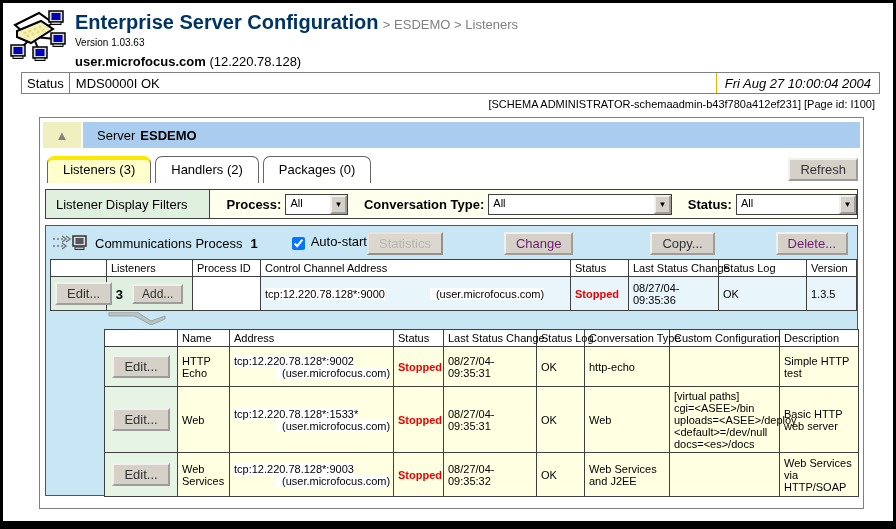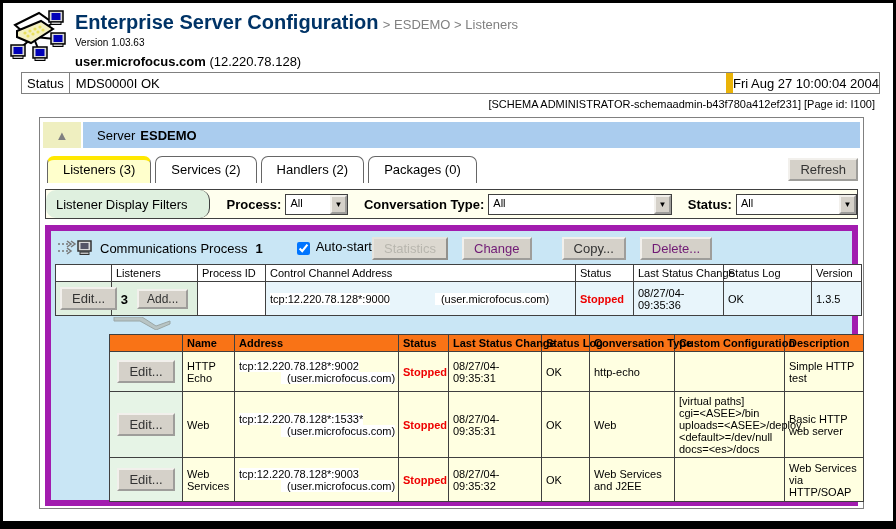--- a/index.html
+++ b/index.html
@@ -15,21 +15,21 @@
   .crumbs{font-size:13px;color:#808080;}
   .version{font-size:10px;color:#000;margin-top:3px;}
   .host-row{font-size:13px;margin-top:6px;}
   .host-name{font-weight:bold;}
 
   
   .status-bar{position:absolute;left:18px;top:69px;width:859px;height:22px;
       border:1px solid #808080;display:flex;align-items:center;font-size:13px;box-sizing:border-box;background:#fff;}
   .status-label{padding:0 5px;border-right:1px solid #808080;height:100%;display:flex;align-items:center;}
   .status-msg{padding:0 6px;flex:1;}
-  .status-time{padding:0 0;border-left:7px solid #eab308;height:100%;display:flex;align-items:center;white-space:nowrap;}
+  .status-time{padding:0 8px;border-left:1px solid #eab308;height:100%;display:flex;align-items:center;white-space:nowrap;font-style:italic;}
   .session{position:absolute;right:18px;top:95px;font-size:11px;color:#000;}
 
   
   .panel{position:absolute;left:36px;top:114px;width:825px;height:392px;
       border:1px solid #808080;box-sizing:border-box;background:#fff;padding:4px 3px;}
   .panel-header{display:flex;height:26px;}
   .collapse-cell{width:38px;background:#EFEFC0;display:flex;align-items:center;justify-content:center;margin-right:2px;}
   .tri{color:#808080;font-size:13px;}
   .server-bar{flex:1;background:#AACCEE;display:flex;align-items:center;padding-left:14px;font-size:13px;}
   .server-bar b{margin-left:5px;}
@@ -45,53 +45,53 @@
   .btn{font-family:"Liberation Sans",sans-serif;background:#D5D1C9;border:2px outset #F2F0EC;
       font-size:13px;color:#333;padding:2px 10px;white-space:nowrap;cursor:default;}
   .btn-sm{font-size:12px;padding:1px 8px;}
   .btn-dim{color:#701a75;}
   .btn-disabled{color:#B8B6AE;border:2px outset #E6E4DE;background:#DCD8D0;}
 
   
   .filter-bar{border:1px solid #404040;background:#FFFFEE;display:flex;align-items:center;
       height:30px;margin:0 2px 6px 2px;font-size:13px;box-sizing:border-box;}
   .filter-title{background:#DFF0DF;border-right:1px solid #404040;height:100%;display:flex;
-      align-items:center;padding:0 10px;width:168px;box-sizing:border-box;border-radius:10px;}
+      align-items:center;padding:0 10px;width:168px;box-sizing:border-box;}
   .flabel{font-weight:bold;margin:0 4px 0 16px;white-space:nowrap;}
   .sel{display:inline-flex;align-items:stretch;border:1px solid #404040;background:#fff;height:19px;}
   .sel .val{font-size:11px;padding:2px 4px 0 4px;overflow:hidden;}
   .sel .arrow{width:17px;background:#D5D1C9;border-left:1px solid #808080;display:flex;
       align-items:center;justify-content:center;font-size:8px;color:#000;border:2px outset #F2F0EC;box-sizing:border-box;}
 
   
-  .comm-box{border:6px solid #a21caf;background:#C9E6F5;margin:0 2px;padding:3px 3px 8px 3px;height:258px;}
+  .comm-box{border:1px solid #a21caf;background:#C9E6F5;margin:0 2px;padding:3px 3px 8px 3px;height:258px;}
   .proc-row{display:flex;align-items:center;height:28px;font-size:13px;}
   .proc-icon{margin:0 8px 0 4px;}
   .proc-title{margin-right:8px;}
   .proc-num{font-weight:bold;margin-right:30px;}
   .auto-start{display:flex;align-items:flex-start;font-size:13px;}
   .auto-start input{margin-right:6px;}
-  .proc-btns{flex:1;display:flex;justify-content:flex-start;gap:14px;padding-right:6px;}
+  .proc-btns{flex:1;display:flex;justify-content:space-between;gap:14px;padding-right:6px;}
 
   table{border-collapse:collapse;}
   td,th{border:1px solid #404040;font-size:11px;font-weight:normal;text-align:left;
       padding:2px 4px;vertical-align:middle;}
   th{background:#FFFFFF;white-space:nowrap;}
   .comm-table{margin:2px 0 0 1px;table-layout:fixed;width:806px;}
   .comm-table td.rowbg{background:#E8F5FB;}
   .cell-green{background:#E0F0E0;text-align:center;}
   .cell-white{background:#FFFFFF;}
   .addr .l2{padding-left:6px;margin-left:42px;}
   .addr-hl{background:#fff;display:inline-block;}
   .stopped{color:#EE0000;font-weight:bold;}
   .num3{font-weight:bold;font-size:13px;margin-right:6px;vertical-align:middle;}
 
   .connector{height:13px;margin-left:58px;}
   .sub-table{margin-left:55px;table-layout:fixed;width:754px;}
-  .sub-table th{background:#f97316;font-weight:bold;}
+  .sub-table th{background:#ffffff;}
   .sub-table td{background:#FFFFE1;}
   .sub-table td.cell-green{background:#E6F4E6;}
   .cfg div{white-space:nowrap;}
 </style>
 </head>
 <body>
 
 <div class="page">
 
   <div class="hdr">
@@ -159,21 +159,20 @@
         <span class="tri">▲</span>
       </div>
       <div class="server-bar">
         <span>Server</span>
         <b>ESDEMO</b>
       </div>
     </div>
 
     <div class="tabs-row">
       <div class="tab active">Listeners (3)</div>
-      <div class="tab">Services (2)</div>
       <div class="tab">Handlers (2)</div>
       <div class="tab">Packages (0)</div>
       <div class="tabs-spacer"></div>
       <button class="btn" style="margin-bottom:2px;">Refresh</button>
     </div>
 
     <div class="filter-bar">
       <div class="filter-title">Listener Display Filters</div>
       <span class="flabel">Process:</span>
       <span class="sel" style="width:62px;">

